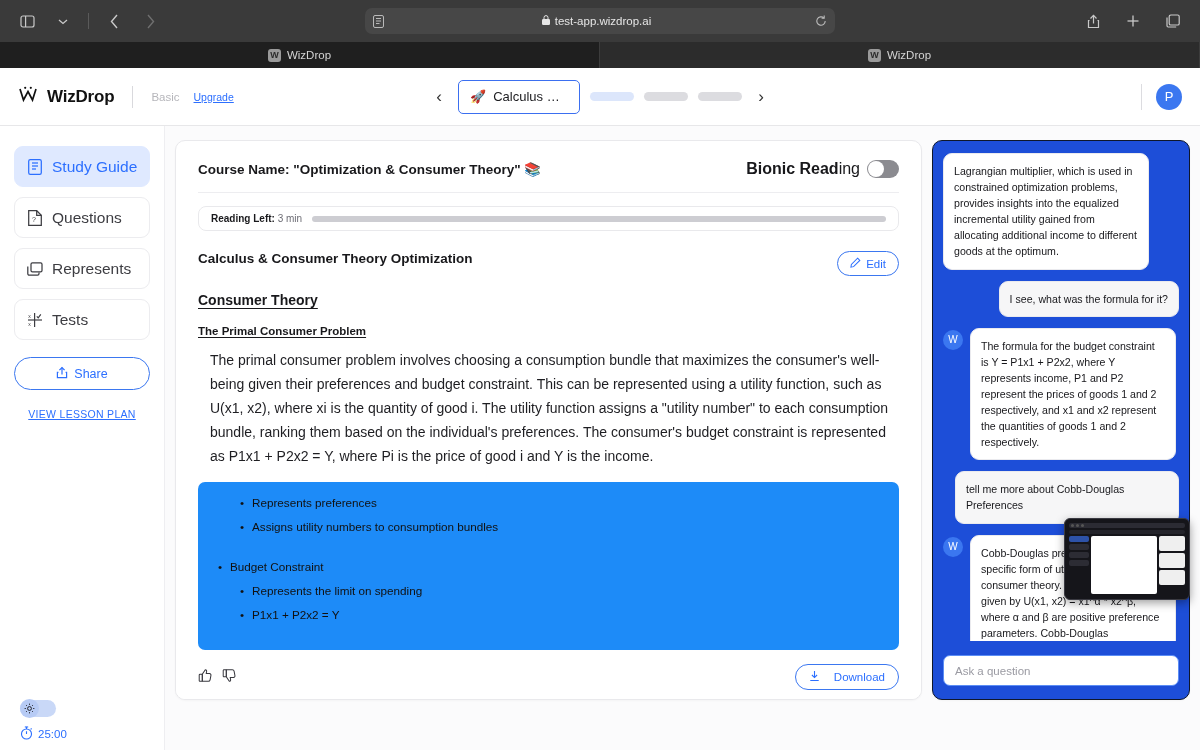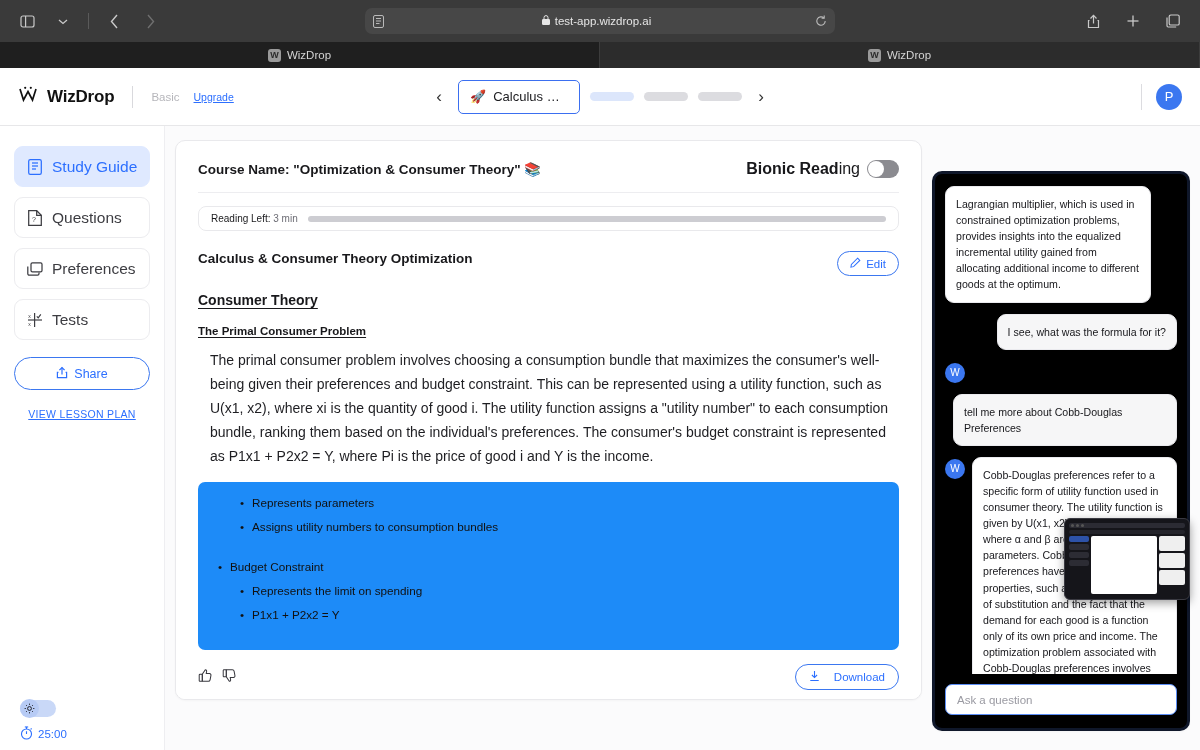--- a/index.html
+++ b/index.html
@@ -151,21 +151,21 @@
   .switch-knob {
     position: absolute; top: 1px; left: 1px; width: 16px; height: 16px;
     border-radius: 50%; background: #fff;
   }
   .head-rule { height: 1px; background: #ededf0; margin: 14px 22px 0 22px; }
   .progress-box {
     margin: 13px 22px 0 22px; border: 1px solid #e9e9ec; border-radius: 8px;
     height: 25px; display: flex; align-items: center; padding: 0 12px; gap: 10px;
   }
   .progress-lbl { font-size: 10px; color: #19191c; white-space: nowrap; }
-  .progress-lbl b { font-weight: 400; }
+  .progress-lbl b { font-weight: 700; }
   .progress-lbl span { color: #6c6c74; }
   .progress-track { flex: 1; height: 6px; border-radius: 3px; background: #cdcdd2; }
   .doc-title-row {
     display: flex; align-items: flex-start; margin: 20px 22px 0 22px;
   }
   .doc-title { font-size: 13.5px; font-weight: 700; color: #18181b; }
   .edit-btn {
     margin-left: auto; border: 1.3px solid #3b77f0; border-radius: 15px;
     height: 25px; padding: 9px 12px; display: flex; align-items: center; gap: 5px;
     color: #2c6fff; font-size: 11.5px; background: #fff; cursor: pointer;
@@ -205,24 +205,23 @@
   .rate-icons { display: flex; gap: 9px; color: #3a3a40; font-size: 15px; }
   .download-btn {
     margin-left: auto; border: 1.3px solid #3b77f0; border-radius: 15px;
     height: 26px; padding: 0 13px; display: flex; align-items: center; gap: 14px;
     color: #2c6fff; font-size: 11.5px; background: #fff; cursor: pointer;
   }
 
   
   .chat-col { width: 268px; padding: 14px 10px 0 0; }
   .chat-card {
-    background: #000000; border: 3px solid #0f172a; border-radius: 10px;
+    background: #1d4ed8; border: 1px solid #0f172a; border-radius: 10px;
     height: 560px; position: relative; overflow: hidden;
     box-shadow: 0 1px 2px rgba(0,0,0,.03);
-    margin-top: 31px;
   }
   .chat-scroll {
     padding: 12px 10px 0 10px; height: 500px; overflow: hidden;
     display: flex; flex-direction: column; gap: 11px;
   }
   .msg-row { display: flex; gap: 7px; align-items: flex-start; }
   .msg-row.user { justify-content: flex-end; }
   .bot-av {
     width: 20px; height: 20px; min-width: 20px; border-radius: 50%; background: #3b77f0;
     color: #fff; font-size: 10px; display: flex; align-items: center;
@@ -411,21 +410,21 @@
         </span>
         <span>Questions</span>
       </div>
       <div class="nav-item">
         <span class="nav-ico">
           <svg width="16" height="14" viewBox="0 0 16 14" fill="none" stroke="currentColor" stroke-width="1.25">
               <rect x="4" y=".8" width="11" height="9" rx="1.4"></rect>
               <path d="M12 10.4v1.4a1.4 1.4 0 0 1-1.4 1.4H2.2A1.4 1.4 0 0 1 .8 11.8V4.4"></path>
             </svg>
         </span>
-        <span>Preferences</span>
+        <span>Represents</span>
       </div>
       <div class="nav-item">
         <span class="nav-ico">
           <svg width="16" height="16" viewBox="0 0 16 16" fill="none" stroke="currentColor" stroke-width="1.2">
               <line x1="1" y1="8" x2="15" y2="8"></line>
               <line x1="7.6" y1="1" x2="7.6" y2="15"></line>
               <text x="1.2" y="5.6" font-size="5" fill="currentColor" stroke="none" font-family="Liberation Sans">x</text>
               <text x="1.2" y="14.4" font-size="5" fill="currentColor" stroke="none" font-family="Liberation Sans">x</text>
               <polyline points="9.8,4.4 11.2,5.8 13.8,2.4"></polyline>
             </svg>
@@ -509,21 +508,21 @@
             <span>Edit</span>
           </div>
         </div>
 
         <div class="doc-body">
           <div class="h-section">Consumer Theory</div>
           <div class="h-sub">The Primal Consumer Problem</div>
           <div class="para">The primal consumer problem involves choosing a consumption bundle that maximizes the consumer's well-being given their preferences and budget constraint. This can be represented using a utility function, such as U(x1, x2), where xi is the quantity of good i. The utility function assigns a "utility number" to each consumption bundle, ranking them based on the individual's preferences. The consumer's budget constraint is represented as P1x1 + P2x2 = Y, where Pi is the price of good i and Y is the income.</div>
 
           <div class="hl-block">
-            <div class="hl-l2">Represents parameters</div>
+            <div class="hl-l2">Represents preferences</div>
             <div class="hl-l2">Assigns utility numbers to consumption bundles</div>
             <div class="hl-gap"></div>
             <div class="hl-l1">Budget Constraint</div>
             <div class="hl-l2">Represents the limit on spending</div>
             <div class="hl-l2">P1x1 + P2x2 = Y</div>
           </div>
 
           <div class="h-sub">The Dual Consumer Problem</div>
           <div class="clipped">The dual consumer problem involves minimizing expenditure subject to a given level of utility.</div>
         </div>
@@ -565,20 +564,21 @@
           <div class="msg-row">
             <div class="bubble bot">Lagrangian multiplier, which is used in constrained optimization problems, provides insights into the equalized incremental utility gained from allocating additional income to different goods at the optimum.</div>
           </div>
 
           <div class="msg-row user">
             <div class="bubble user">I see, what was the formula for it?</div>
           </div>
 
           <div class="msg-row">
             <div class="bot-av">W</div>
+            <div class="bubble bot">The formula for the budget constraint is Y = P1x1 + P2x2, where Y represents income, P1 and P2 represent the prices of goods 1 and 2 respectively, and x1 and x2 represent the quantities of goods 1 and 2 respectively.</div>
           </div>
 
           <div class="msg-row user">
             <div class="bubble user">tell me more about Cobb-Douglas Preferences</div>
           </div>
 
           <div class="msg-row">
             <div class="bot-av">W</div>
             <div class="bubble bot">Cobb-Douglas preferences refer to a specific form of utility function used in consumer theory. The utility function is given by U(x1, x2) = x1^α * x2^β, where α and β are positive preference parameters. Cobb-Douglas preferences have some interesting properties, such as constant elasticity of substitution and the fact that the demand for each good is a function only of its own price and income. The optimization problem associated with Cobb-Douglas preferences involves maximizing utility subject to a budget constraint.</div>
           </div>

